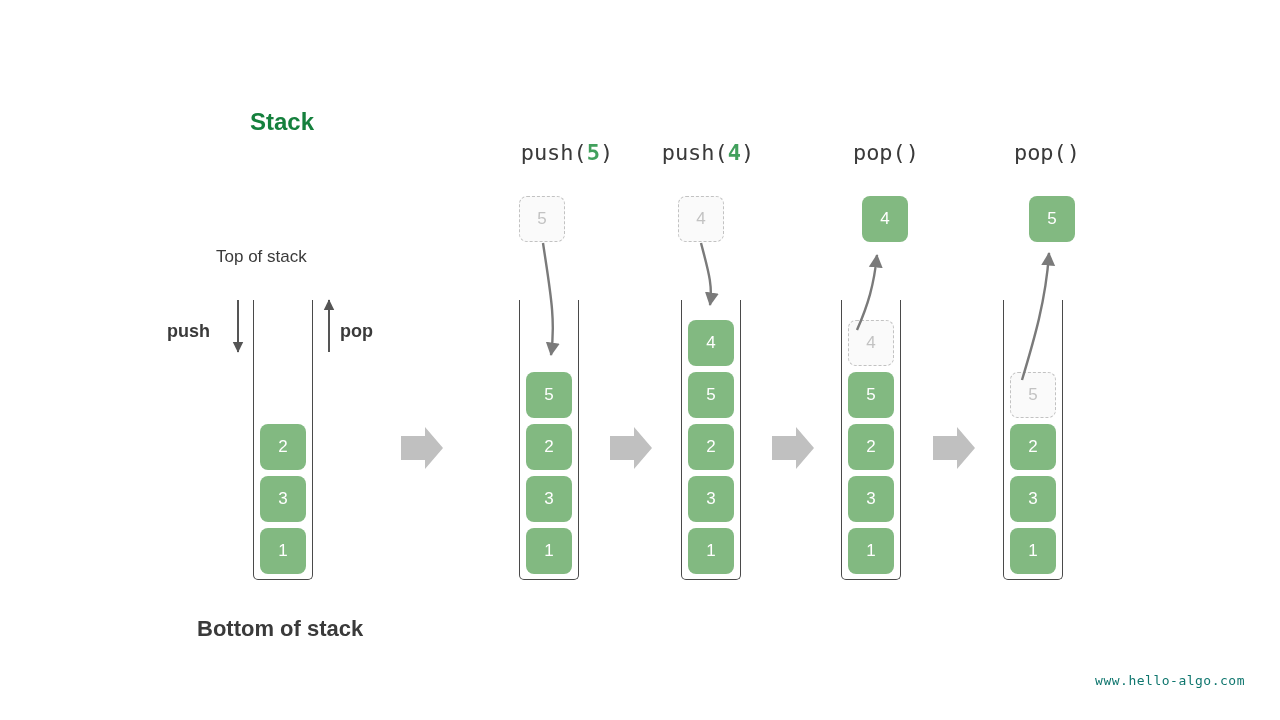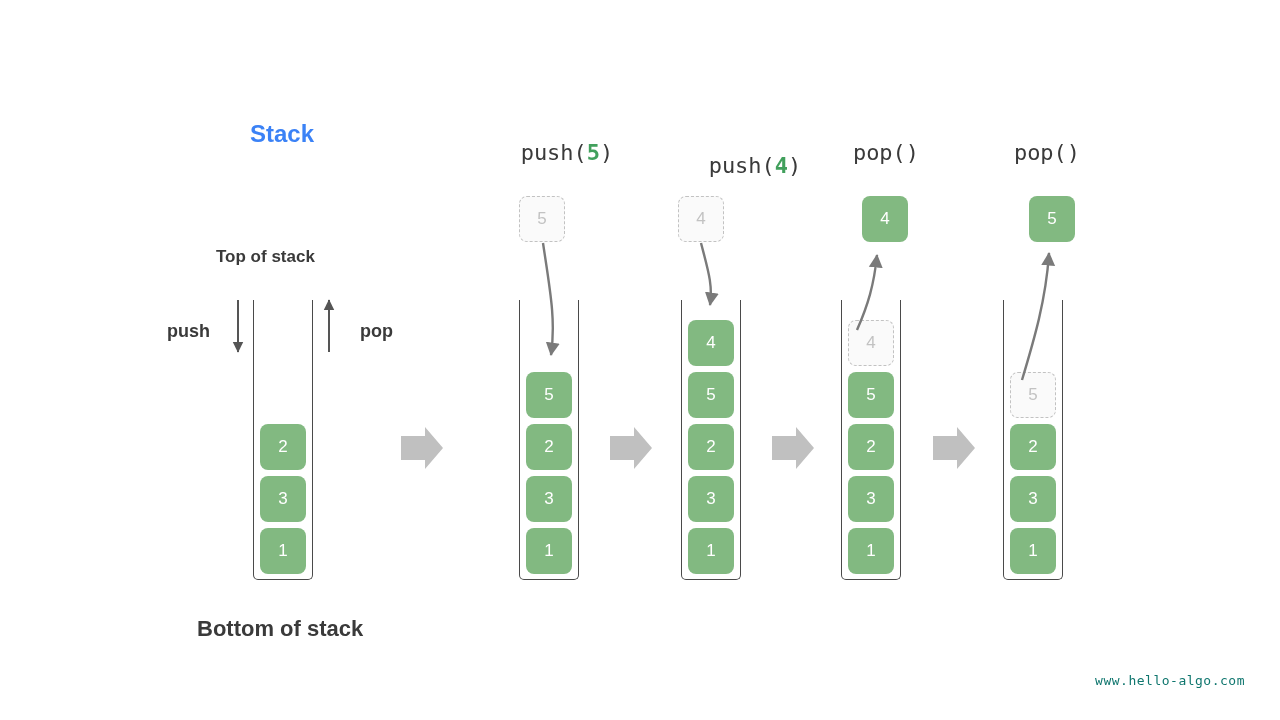--- a/index.html
+++ b/index.html
@@ -20,33 +20,33 @@
     position: absolute;
     left: 0; top: 0;
     width: 1280px;
     height: 720px;
   }
 
   
   .title-stack {
     position: absolute;
     left: 250px;
-    top: 120px;
+    top: 108px;
     font-size: 24px;
     font-weight: bold;
-    color: #3b82f6;
+    color: #15803d;
     letter-spacing: 0px;
     white-space: nowrap;
   }
   .lbl-top {
     position: absolute;
     left: 216px;
     top: 247px;
     font-size: 17px;
-    font-weight: bold;
+    font-weight: normal;
     color: #3a3a3a;
     white-space: nowrap;
   }
   .lbl-bottom {
     position: absolute;
     left: 197px;
     top: 616px;
     font-size: 22px;
     font-weight: bold;
     color: #3a3a3a;
@@ -62,21 +62,20 @@
     white-space: nowrap;
   }
   .lbl-pop {
     position: absolute;
     left: 340px;
     top: 321px;
     font-size: 18px;
     font-weight: bold;
     color: #3a3a3a;
     white-space: nowrap;
-    margin-left: 20px;
   }
 
   .op-header {
     position: absolute;
     top: 140px;
     font-family: "DejaVu Sans Mono", "Liberation Mono", monospace;
     font-size: 22px;
     color: #3a3a3a;
     white-space: nowrap;
     transform: translateX(-50%);
@@ -150,21 +149,21 @@
   <div class="title-stack">Stack</div>
   <div class="lbl-top">Top of stack</div>
   <div class="lbl-bottom">Bottom of stack</div>
   <div class="lbl-push">push</div>
   <div class="lbl-pop">pop</div>
   <div class="watermark">www.hello-algo.com</div>
 
   <div class="op-header" style="left:567px;">
     <span>push(</span><span class="arg">5</span><span>)</span>
   </div>
-  <div class="op-header" style="left:755px;margin-top:13px;">
+  <div class="op-header" style="left:708px;">
     <span>push(</span><span class="arg">4</span><span>)</span>
   </div>
   <div class="op-header" style="left:886px;">
     <span>pop(</span><span class="arg"></span><span>)</span>
   </div>
   <div class="op-header" style="left:1047px;">
     <span>pop(</span><span class="arg"></span><span>)</span>
   </div>
 
   <div class="stack-col">

